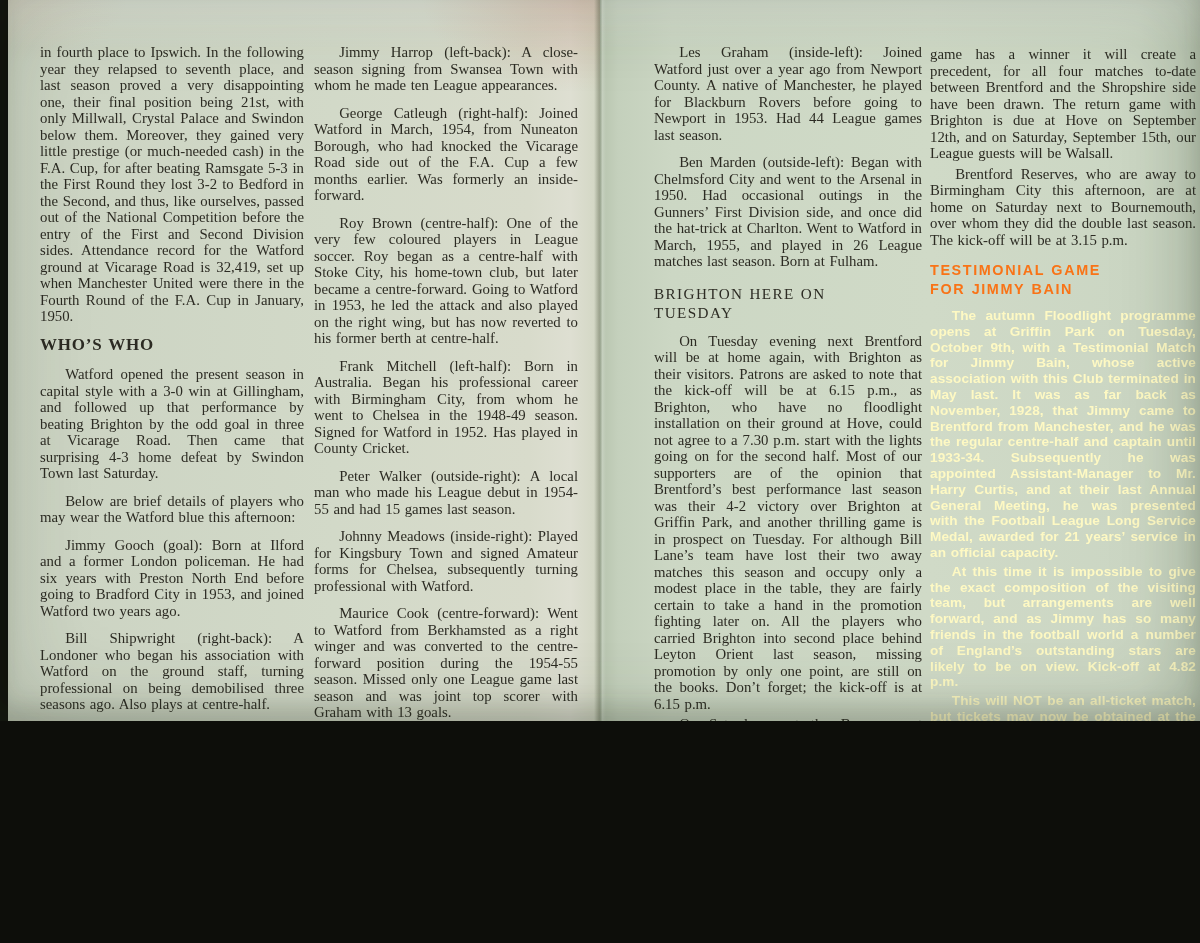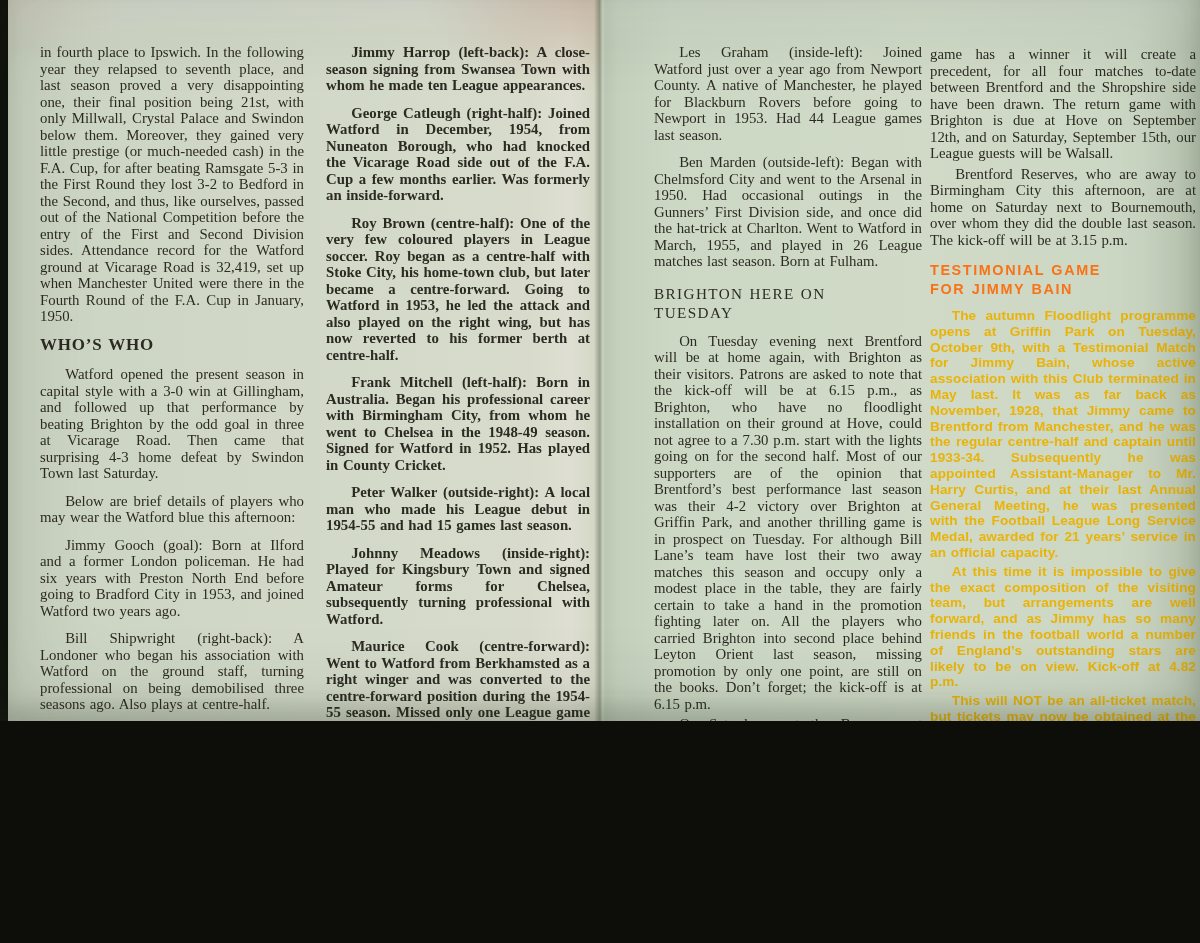--- a/index.html
+++ b/index.html
@@ -34,34 +34,34 @@
   .col p{margin:0 0 11px;text-indent:1.7em;}
   .col p.noindent{text-indent:0;}
   .col p.tight{margin-bottom:4px;}
   .col p:last-child{margin-bottom:0;}
 
   .serif-heading{font-size:17px;font-weight:bold;letter-spacing:.8px;margin:12px 0 13px;text-indent:0;}
   .caps-heading{font-weight:normal;font-size:15.2px;letter-spacing:1.4px;line-height:19px;margin:14px 0 11px;}
   .caps-heading span{display:block;}
 
   .sans{font-family:"Liberation Sans","DejaVu Sans",sans-serif;font-weight:bold;
-        font-size:13.6px;line-height:15.8px;color:#eab308;letter-spacing:.1px;}
+        font-size:13.6px;line-height:15.8px;color:#fef9c3;letter-spacing:.1px;}
   .sans p{margin:0 0 3px;text-indent:1.6em;}
   .sans-heading{font-family:"Liberation Sans","DejaVu Sans",sans-serif;font-weight:bold;
         font-size:14.4px;letter-spacing:1.6px;line-height:19px;margin:13px 0 9px;color:#f97316;}
   .sans-heading span{display:block;}
 
   .pagenum{position:absolute;font-weight:bold;color:#2c2b23;}
   .pagenum-left{left:43px;top:897px;font-family:Liberation Mono, monospace;font-size:14.5px;text-align:right;}
   .pagenum-right{left:930px;top:888px;width:242px;text-align:left;
         font-family:"Liberation Sans","DejaVu Sans",sans-serif;font-size:14px;}
 
   
   .c1{left:40px; top:44px; width:264px;}
-  .c2{left:326px;top:44px; width:264px;font-weight:bold;}
+  .c2{left:314px;top:44px; width:264px;}
   .c3{left:654px;top:44px; width:268px;}
   .c4{left:930px;top:46px; width:266px;}
 </style>
 </head>
 <body>
 
 <div class="spread">
 
   <div class="paper paper-left"></div>
   <div class="paper paper-right"></div>
@@ -71,21 +71,21 @@
     <p class="noindent">in fourth place to Ipswich. In the following year they relapsed to seventh place, and last season proved a very disappointing one, their final position being 21st, with only Millwall, Crystal Palace and Swindon below them. Moreover, they gained very little prestige (or much-needed cash) in the F.A. Cup, for after beating Ramsgate 5-3 in the First Round they lost 3-2 to Bedford in the Second, and thus, like ourselves, passed out of the National Competition before the entry of the First and Second Division sides. Attendance record for the Watford ground at Vicarage Road is 32,419, set up when Manchester United were there in the Fourth Round of the F.A. Cup in January, 1950.</p>
     <h3 class="serif-heading">WHO’S WHO</h3>
     <p>Watford opened the present season in capital style with a 3-0 win at Gillingham, and followed up that performance by beating Brighton by the odd goal in three at Vicarage Road. Then came that surprising 4-3 home defeat by Swindon Town last Saturday.</p>
     <p>Below are brief details of players who may wear the Watford blue this afternoon:</p>
     <p>Jimmy Gooch (goal): Born at Ilford and a former London policeman. He had six years with Preston North End before going to Bradford City in 1953, and joined Watford two years ago.</p>
     <p>Bill Shipwright (right-back): A Londoner who began his association with Watford on the ground staff, turning professional on being demobilised three seasons ago. Also plays at centre-half.</p>
   </div>
 
   <div class="col c2">
     <p>Jimmy Harrop (left-back): A close-season signing from Swansea Town with whom he made ten League appearances.</p>
-    <p>George Catleugh (right-half): Joined Watford in December, 1954, from Nuneaton Borough, who had knocked the Vicarage Road side out of the F.A. Cup a few months earlier. Was formerly an inside-forward.</p>
+    <p>George Catleugh (right-half): Joined Watford in March, 1954, from Nuneaton Borough, who had knocked the Vicarage Road side out of the F.A. Cup a few months earlier. Was formerly an inside-forward.</p>
     <p>Roy Brown (centre-half): One of the very few coloured players in League soccer. Roy began as a centre-half with Stoke City, his home-town club, but later became a centre-forward. Going to Watford in 1953, he led the attack and also played on the right wing, but has now reverted to his former berth at centre-half.</p>
     <p>Frank Mitchell (left-half): Born in Australia. Began his professional career with Birmingham City, from whom he went to Chelsea in the 1948-49 season. Signed for Watford in 1952. Has played in County Cricket.</p>
     <p>Peter Walker (outside-right): A local man who made his League debut in 1954-55 and had 15 games last season.</p>
     <p>Johnny Meadows (inside-right): Played for Kingsbury Town and signed Amateur forms for Chelsea, subsequently turning professional with Watford.</p>
     <p>Maurice Cook (centre-forward): Went to Watford from Berkhamsted as a right winger and was converted to the centre-forward position during the 1954-55 season. Missed only one League game last season and was joint top scorer with Graham with 13 goals.</p>
   </div>
 
   <div class="col c3">
     <p>Les Graham (inside-left): Joined Watford just over a year ago from Newport County. A native of Manchester, he played for Blackburn Rovers before going to Newport in 1953. Had 44 League games last season.</p>
     <p>Ben Marden (outside-left): Began with Chelmsford City and went to the Arsenal in 1950. Had occasional outings in the Gunners’ First Division side, and once did the hat-trick at Charlton. Went to Watford in March, 1955, and played in 26 League matches last season. Born at Fulham.</p>

